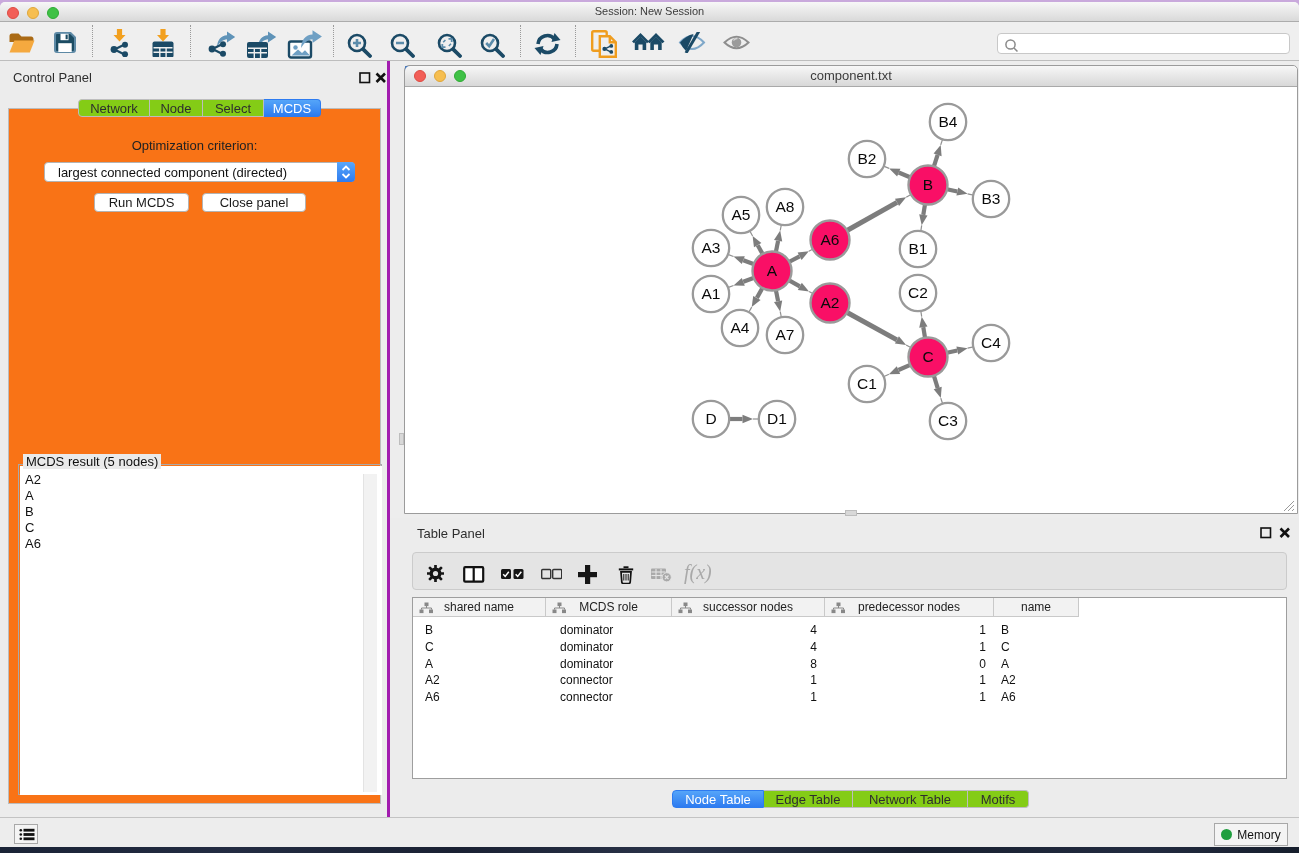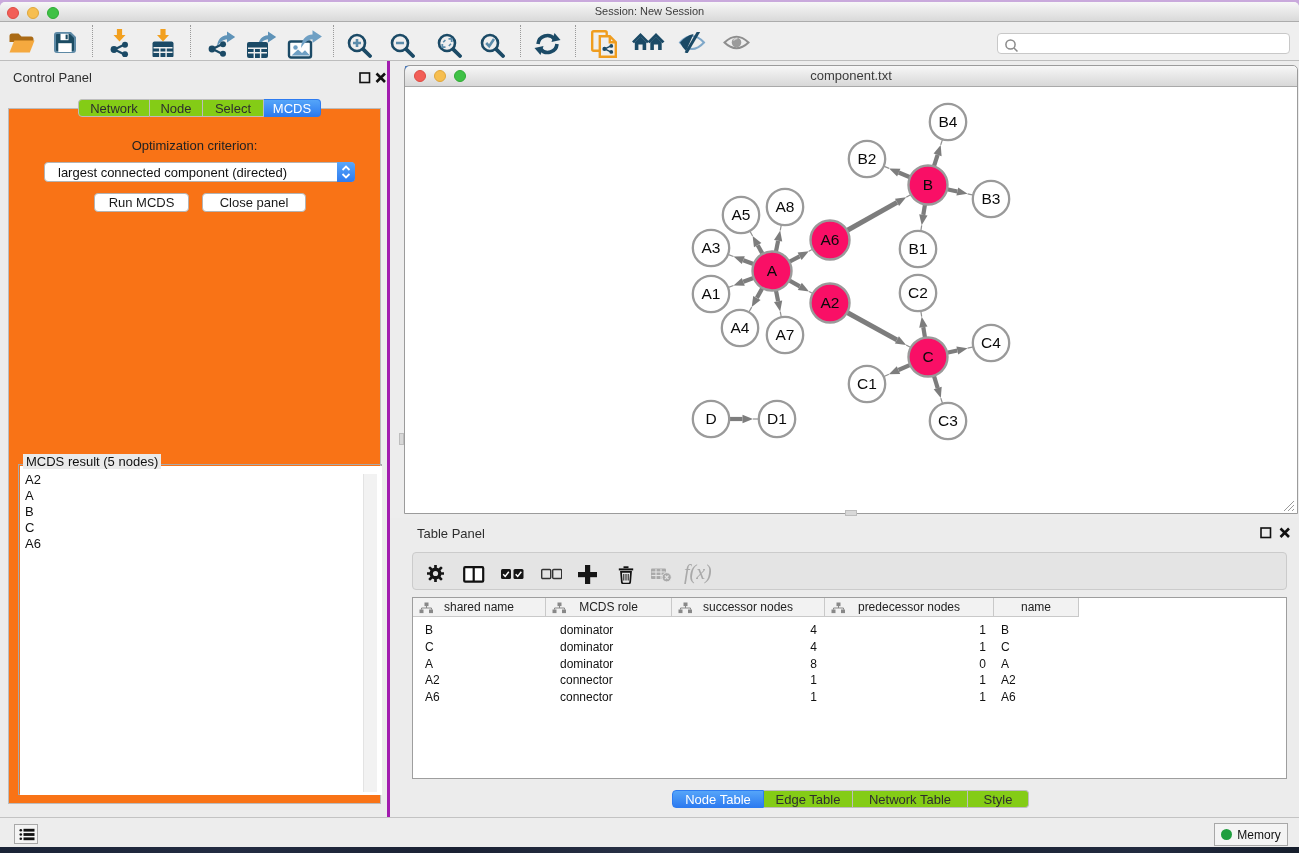--- a/index.html
+++ b/index.html
@@ -444,21 +444,21 @@
           <div class="td" style="left:12px;top:91.0px">A6</div>
           <div class="td" style="left:147px;top:91.0px">connector</div>
           <div class="td" style="left:259px;top:91.0px;width:145px;text-align:right">1</div>
           <div class="td" style="left:412px;top:91.0px;width:161px;text-align:right">1</div>
           <div class="td" style="left:588px;top:91.0px">A6</div>
       </div>
       <div class="tabbar" style="left:282px;top:272px">
         <div class="tab first sel" style="width:92px">Node Table</div>
         <div class="tab" style="width:89px">Edge Table</div>
         <div class="tab" style="width:115px">Network Table</div>
-        <div class="tab last" style="width:61px">Style</div>
+        <div class="tab last" style="width:61px">Motifs</div>
       </div>
     </div>
   </div>
   <div id="statusbar">
     <div id="listbtn">
         <svg class="abs" style="left:4px;top:3px" width="16" height="13" viewBox="0 0 16 13">
           <circle cx="1.8" cy="2.2" r="1.3" fill="#111"></circle>
           <rect x="4.5" y="0.8000000000000003" width="11" height="2.8" fill="#111"></rect>
           <circle cx="1.8" cy="6.5" r="1.3" fill="#111"></circle>
           <rect x="4.5" y="5.1" width="11" height="2.8" fill="#111"></rect>

